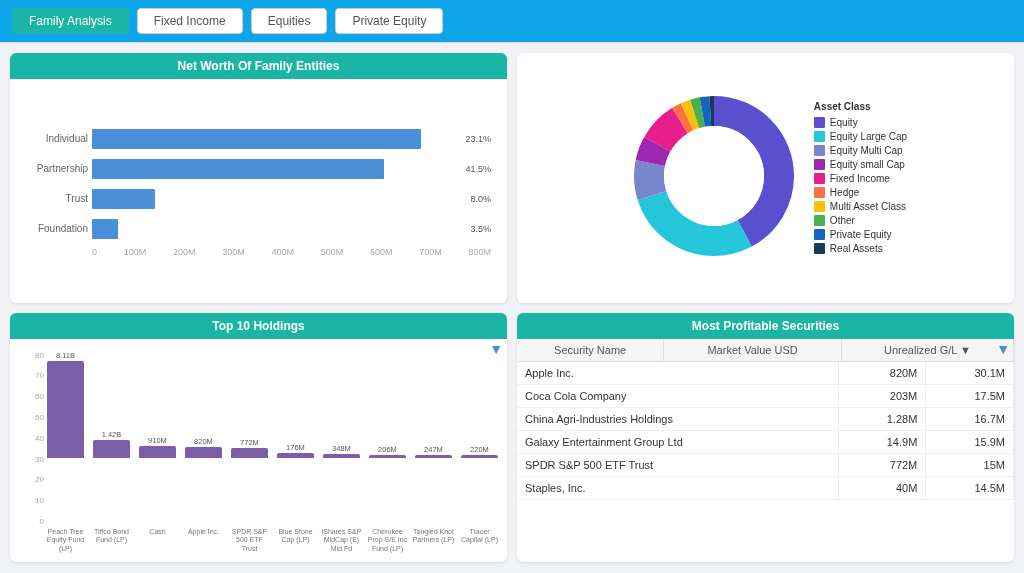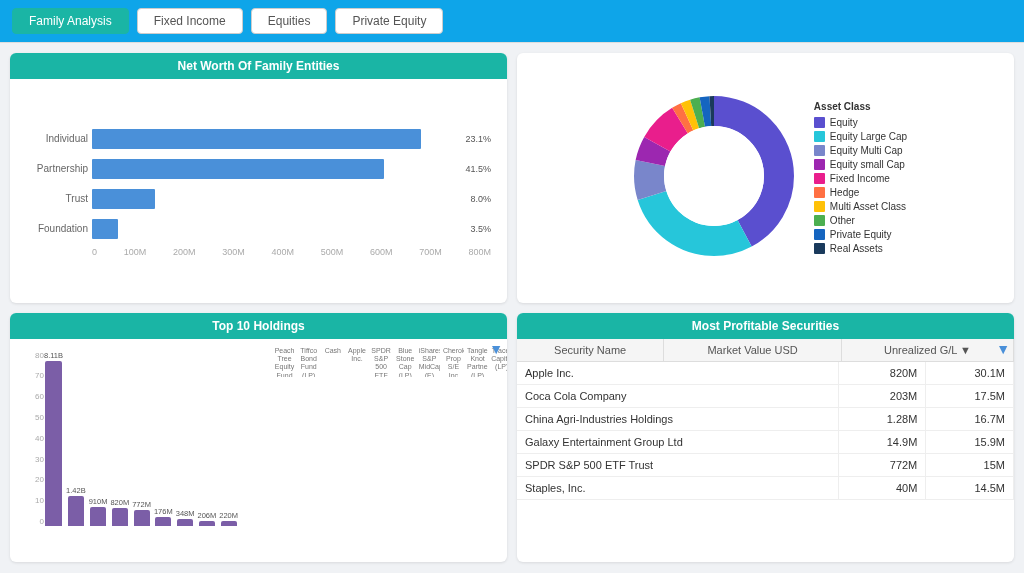--- a/index.html
+++ b/index.html
@@ -411,21 +411,21 @@
           <span>80</span>
           <span>70</span>
           <span>60</span>
           <span>50</span>
           <span>40</span>
           <span>30</span>
           <span>20</span>
           <span>10</span>
           <span>0</span>
         </div>
-        <div style="flex:1; display:flex; gap:36px;">
+        <div style="flex:1; display:flex; flex-direction:column;gap:36px;">
           <div class="bars-area" style="flex:1; display:flex; align-items:flex-end; gap:3px; padding-bottom:32px; padding-top:6px; position:relative;">
 
             <div class="col-wrap" style="flex:1;display:flex;flex-direction:column;align-items:center;height:100%;justify-content:flex-end;">
               <span class="col-val">8.11B</span>
               <div class="col-bar" style="width:85%;height:95%;background:#7b5ea7;border-radius:2px 2px 0 0;"></div>
             </div>
             <div class="col-wrap" style="flex:1;display:flex;flex-direction:column;align-items:center;height:100%;justify-content:flex-end;">
               <span class="col-val">1.42B</span>
               <div class="col-bar" style="width:85%;height:17%;background:#7b5ea7;border-radius:2px 2px 0 0;"></div>
             </div>
@@ -444,20 +444,24 @@
             <div class="col-wrap" style="flex:1;display:flex;flex-direction:column;align-items:center;height:100%;justify-content:flex-end;">
               <span class="col-val">176M</span>
               <div class="col-bar" style="width:85%;height:5%;background:#7b5ea7;border-radius:2px 2px 0 0;"></div>
             </div>
             <div class="col-wrap" style="flex:1;display:flex;flex-direction:column;align-items:center;height:100%;justify-content:flex-end;">
               <span class="col-val">348M</span>
               <div class="col-bar" style="width:85%;height:4%;background:#7b5ea7;border-radius:2px 2px 0 0;min-height:3px;"></div>
             </div>
             <div class="col-wrap" style="flex:1;display:flex;flex-direction:column;align-items:center;height:100%;justify-content:flex-end;">
               <span class="col-val">206M</span>
+              <div class="col-bar" style="width:85%;height:3%;background:#7b5ea7;border-radius:2px 2px 0 0;min-height:3px;"></div>
+            </div>
+            <div class="col-wrap" style="flex:1;display:flex;flex-direction:column;align-items:center;height:100%;justify-content:flex-end;">
+              <span class="col-val">247M</span>
               <div class="col-bar" style="width:85%;height:3%;background:#7b5ea7;border-radius:2px 2px 0 0;min-height:3px;"></div>
             </div>
             <div class="col-wrap" style="flex:1;display:flex;flex-direction:column;align-items:center;height:100%;justify-content:flex-end;">
               <span class="col-val">220M</span>
               <div class="col-bar" style="width:85%;height:3%;background:#7b5ea7;border-radius:2px 2px 0 0;min-height:3px;"></div>
             </div>
           </div>
 
           <div style="display:flex;gap:3px;height:32px;">
             <div class="x-label-cell">Peach Tree Equity Fund (LP)</div>

